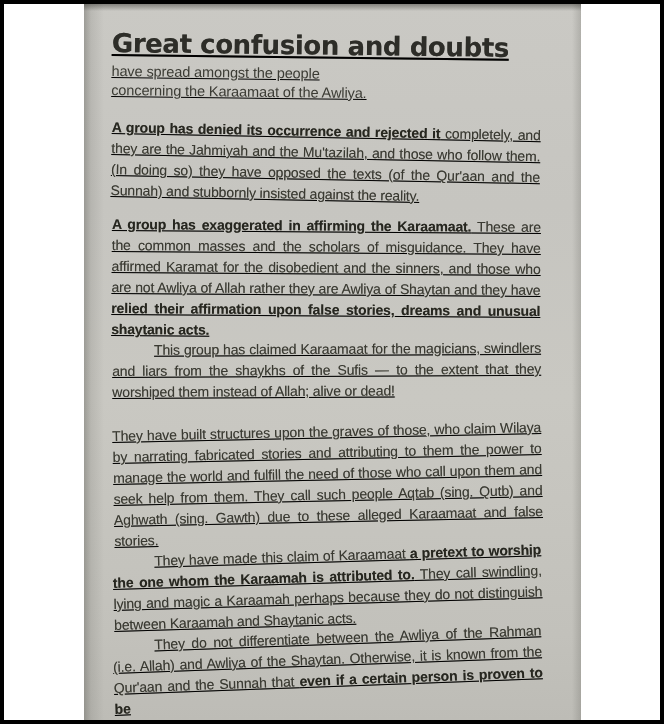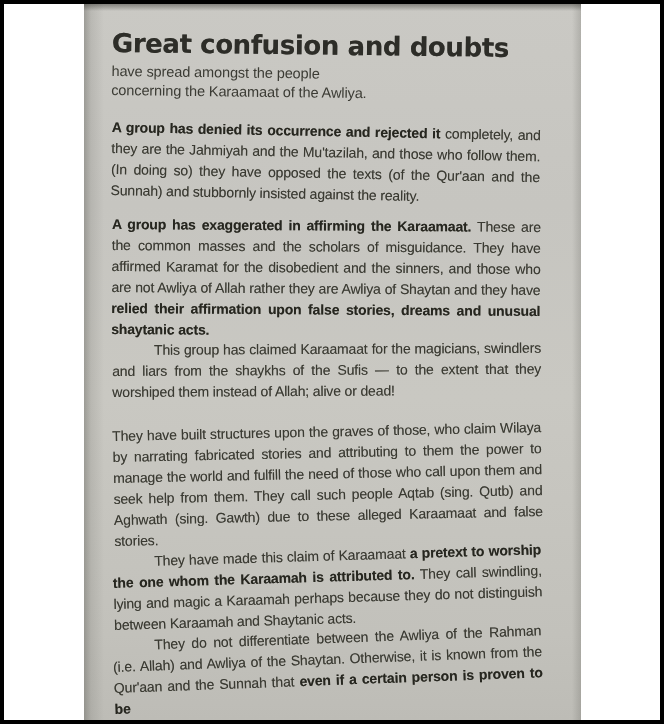--- a/index.html
+++ b/index.html
@@ -30,20 +30,21 @@
   .margin-left{left:4px;width:80px;}
   .margin-right{left:581px;right:4px;}
   .photo{
     position:absolute;left:84px;top:4px;width:497px;height:716px;
     background:
       linear-gradient(90deg, rgba(40,40,34,0.28) 0px, rgba(40,40,34,0.10) 7px, rgba(40,40,34,0.0) 20px),
       linear-gradient(270deg, rgba(40,40,34,0.16) 0px, rgba(40,40,34,0.0) 9px),
       linear-gradient(180deg, rgba(20,20,16,0.40) 0px, rgba(20,20,16,0.0) 7px),
       linear-gradient(180deg, #cac9c4 0%, #c6c5c0 28%, #c9c8c2 55%, #c2c1bb 88%, #bdbcb6 100%);
     overflow:hidden;
+    text-decoration:underline;
   }
   .content{
     position:relative;
     padding:24px 40px 0 28px;
   }
   .page-header{
     transform:rotate(0.7deg);
     transform-origin:left top;
     margin-bottom:16px;
   }

